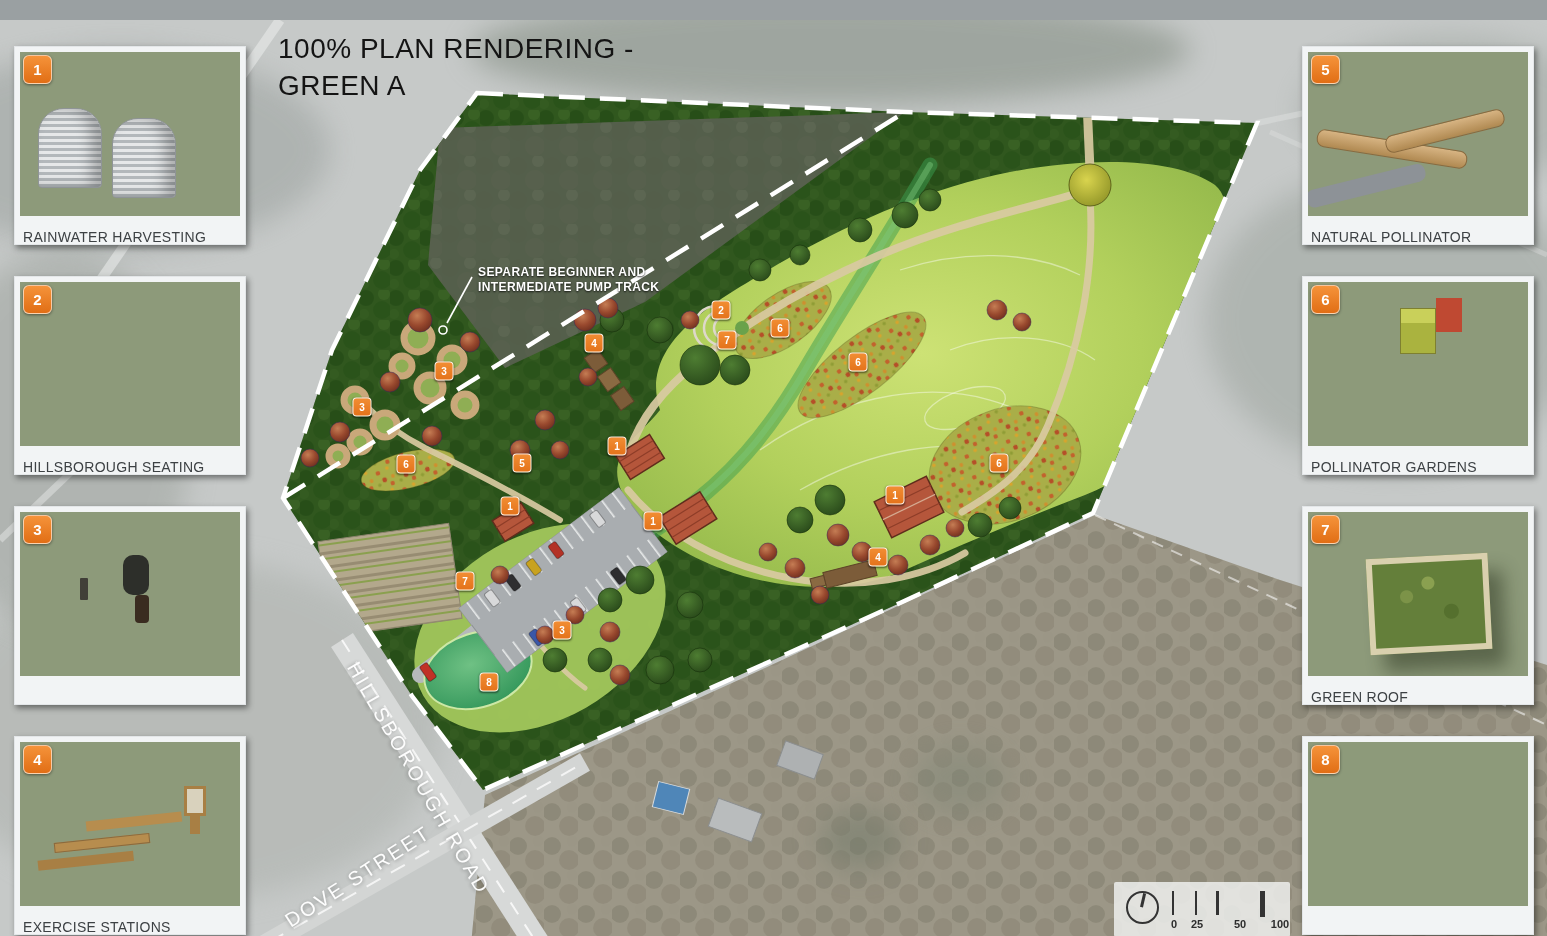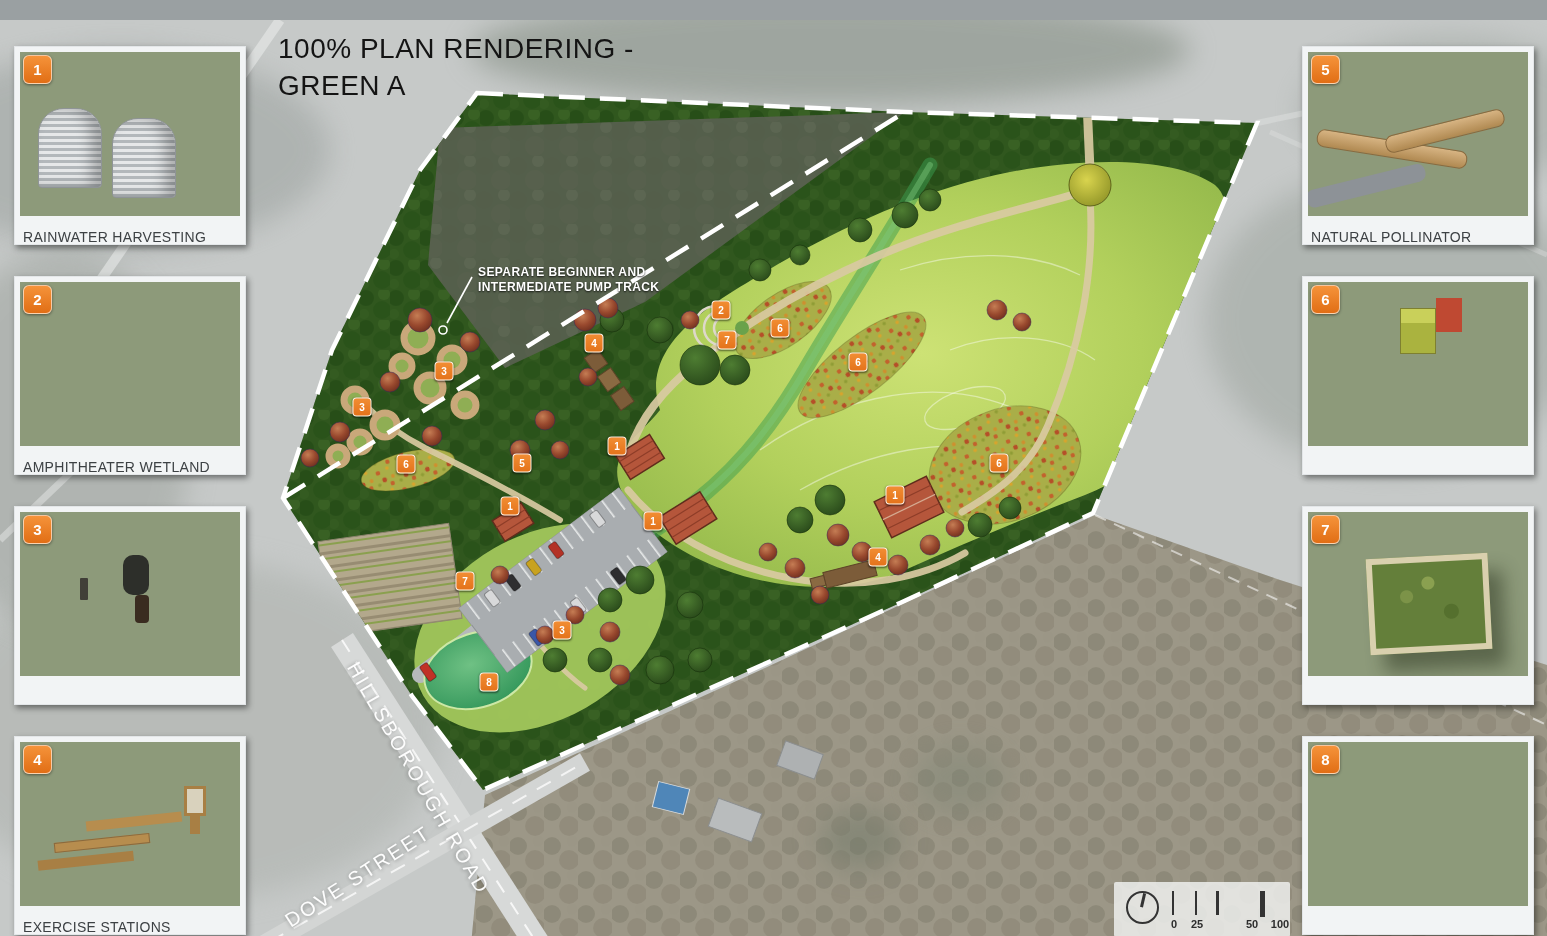--- a/index.html
+++ b/index.html
@@ -96,21 +96,21 @@
   
   .scalebar{position:absolute;left:1114px;top:862px;width:176px;height:55px;
     background:rgba(242,243,241,.82);border-radius:2px;z-index:4;}
   .north{position:absolute;left:12px;top:9px;width:29px;height:29px;border:2.5px solid #333;border-radius:50%;}
   .north .needle{position:absolute;left:12px;top:0px;width:2.5px;height:14px;background:#333;
     transform:rotate(13deg);transform-origin:bottom center;}
   .tick{position:absolute;top:9px;background:#333;}
   .t0{left:58px;width:2px;height:24px;} .t25{left:81px;width:2px;height:24px;}
   .t50{left:102px;width:3px;height:24px;} .t100{left:146px;width:5px;height:26px;}
   .tlabel{position:absolute;top:36px;transform:translateX(-50%);font-size:11px;font-weight:bold;color:#2d2d2d;}
-  .l0{left:60px;} .l25{left:83px;} .l50{left:116px;padding-left:44px;} .l100{left:166px;}
+  .l0{left:60px;} .l25{left:83px;} .l50{left:104px;padding-left:44px;} .l100{left:166px;}
 </style>
 </head>
 <body>
 
 <div class="canvas">
 
   <svg class="plan-svg" width="1547" height="936" viewBox="0 0 1547 936">
     <defs>
       <filter id="soft" x="-50%" y="-50%" width="200%" height="200%">
           <feGaussianBlur stdDeviation="14"></feGaussianBlur>
@@ -422,44 +422,46 @@
     </div>
 
   <div class="card c-l1">
     <div class="badge">1</div>
     <div class="photo p1"></div>
     <div class="caption">RAINWATER HARVESTING</div>
   </div>
   <div class="card c-l2">
     <div class="badge">2</div>
     <div class="photo p2"></div>
-    <div class="caption">AMPHITHEATER WETLAND</div>
+    <div class="caption">HILLSBOROUGH SEATING</div>
   </div>
   <div class="card c-l3">
     <div class="badge">3</div>
     <div class="photo p3"></div>
   </div>
   <div class="card c-l4">
     <div class="badge">4</div>
     <div class="photo p4"></div>
     <div class="caption">EXERCISE STATIONS</div>
   </div>
 
   <div class="card c-r1">
     <div class="badge">5</div>
     <div class="photo p5"></div>
     <div class="caption">NATURAL POLLINATOR</div>
   </div>
   <div class="card c-r2">
     <div class="badge">6</div>
     <div class="photo p6"></div>
+    <div class="caption">POLLINATOR GARDENS</div>
   </div>
   <div class="card c-r3">
     <div class="badge">7</div>
     <div class="photo p7"></div>
+    <div class="caption">GREEN ROOF</div>
   </div>
   <div class="card c-r4">
     <div class="badge">8</div>
     <div class="photo p8"></div>
   </div>
 
   <div class="scalebar">
     <div class="north">
       <div class="needle"></div>
     </div>

